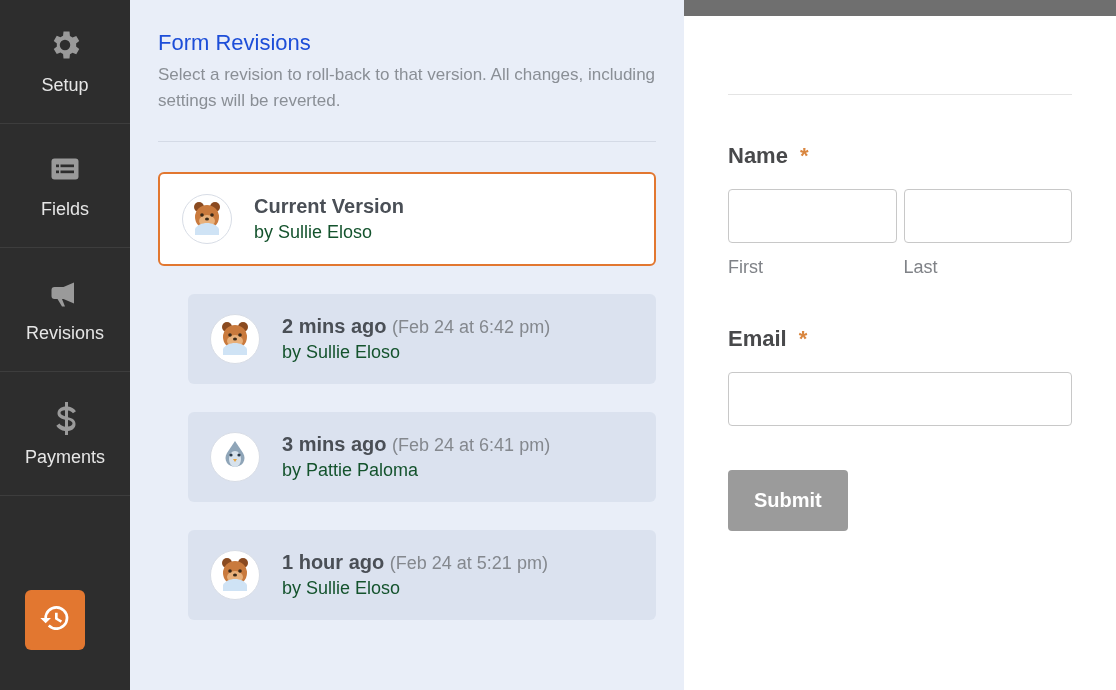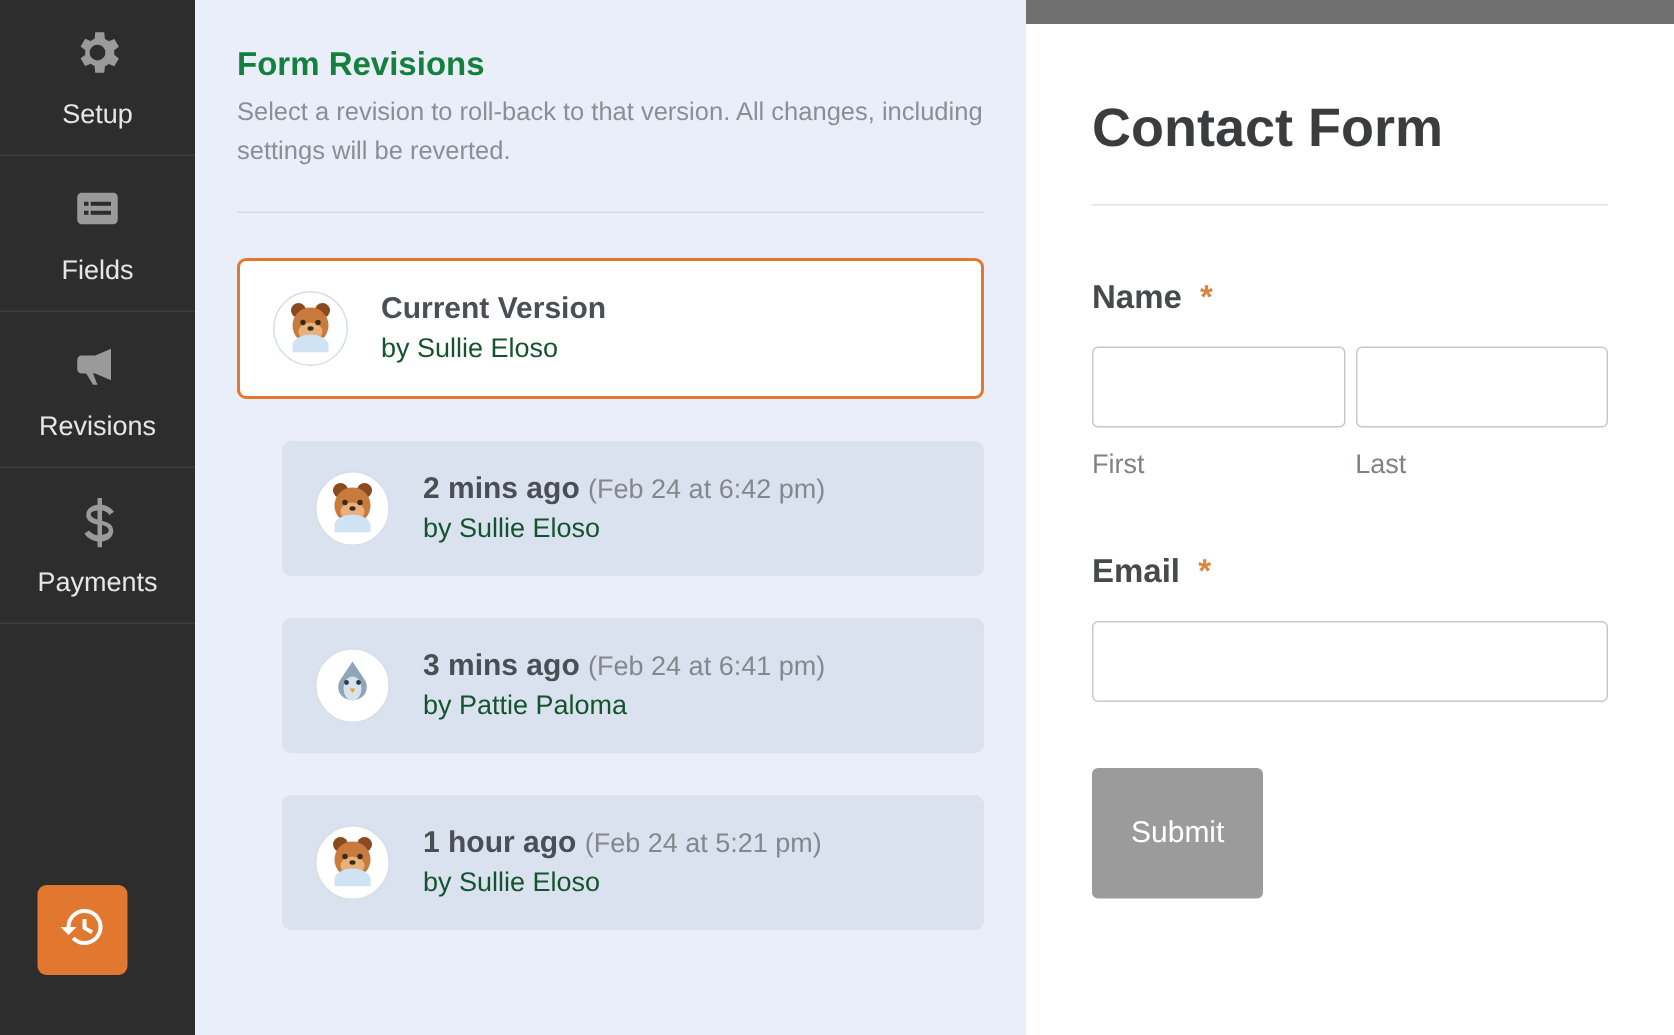--- a/index.html
+++ b/index.html
@@ -19,21 +19,21 @@
     width: 130px;
     background: #2d2d2d;
     display: flex;
     flex-direction: column;
   }
   .sidebar-item {
     display: flex;
     flex-direction: column;
     align-items: center;
     justify-content: center;
-    height: 104px;
+    height: 124px;
     border-bottom: 1px solid #3d3d3d;
     cursor: pointer;
     color: #d0d0d0;
   }
   .sidebar-item svg { width: 36px; height: 36px; fill: #9a9a9a; }
   .sidebar-item .lbl { margin-top: 8px; font-size: 18px; color: #e6e6e6; }
   .sidebar-flex { flex: 1; }
 
   .history-btn-wrap {
     padding: 0 0 40px 25px;
@@ -47,21 +47,21 @@
   }
   .history-btn svg { width: 32px; height: 32px; fill: #fff; }
 
   
   .middle {
     width: 554px;
     background: #e9eef8;
     padding: 30px 28px 0 28px;
     overflow: hidden;
   }
-  .middle h2 { font-size: 22px; font-weight: 700; color: #15803d; }
+  .middle h2 { font-size: 22px; font-weight: 400; color: #1d4ed8; }
   .middle .subtitle {
     color: #8a8f96; font-size: 17px; line-height: 1.5;
     margin-top: 6px;
   }
   .middle hr {
     margin-top: 28px; border: none; border-top: 1px solid #d4dae6;
   }
 
   .revision {
     display: flex; align-items: center;
@@ -112,21 +112,21 @@
   .tinput {
     border: 1px solid #c8c8c8; border-radius: 4px;
     height: 54px; width: 100%; font-size: 17px; padding: 0 10px;
     background: #fff;
   }
   .sub-lbl { color: #7f8287; font-size: 18px; margin-top: 14px; }
   .submit-btn {
     margin-top: 44px;
     background: #9b9b9b; color: #fff;
     border: none; border-radius: 4px;
-    padding: 32px 26px; font-size: 20px; font-weight: 400;
+    padding: 19px 26px; font-size: 20px; font-weight: 700;
     cursor: pointer;
   }
 </style>
 </head>
 <body>
 
 <div class="app">
 
   <div class="sidebar">
     <div class="sidebar-item">
@@ -268,21 +268,20 @@
           <span>1 hour ago</span>
           <span class="stamp">(Feb 24 at 5:21 pm)</span>
         </div>
         <div class="rev-by">by Sullie Eloso</div>
       </div>
     </div>
   </div>
 
   <div class="preview-wrap">
     <div class="preview">
-      <h1>Contact Form</h1>
       <hr>
 
       <div class="field-label">
         <span>Name</span>
         <span class="req">*</span>
       </div>
       <div class="name-row">
         <div style="flex:1">
           <input class="tinput" type="text" style="">
           <div class="sub-lbl">First</div>

